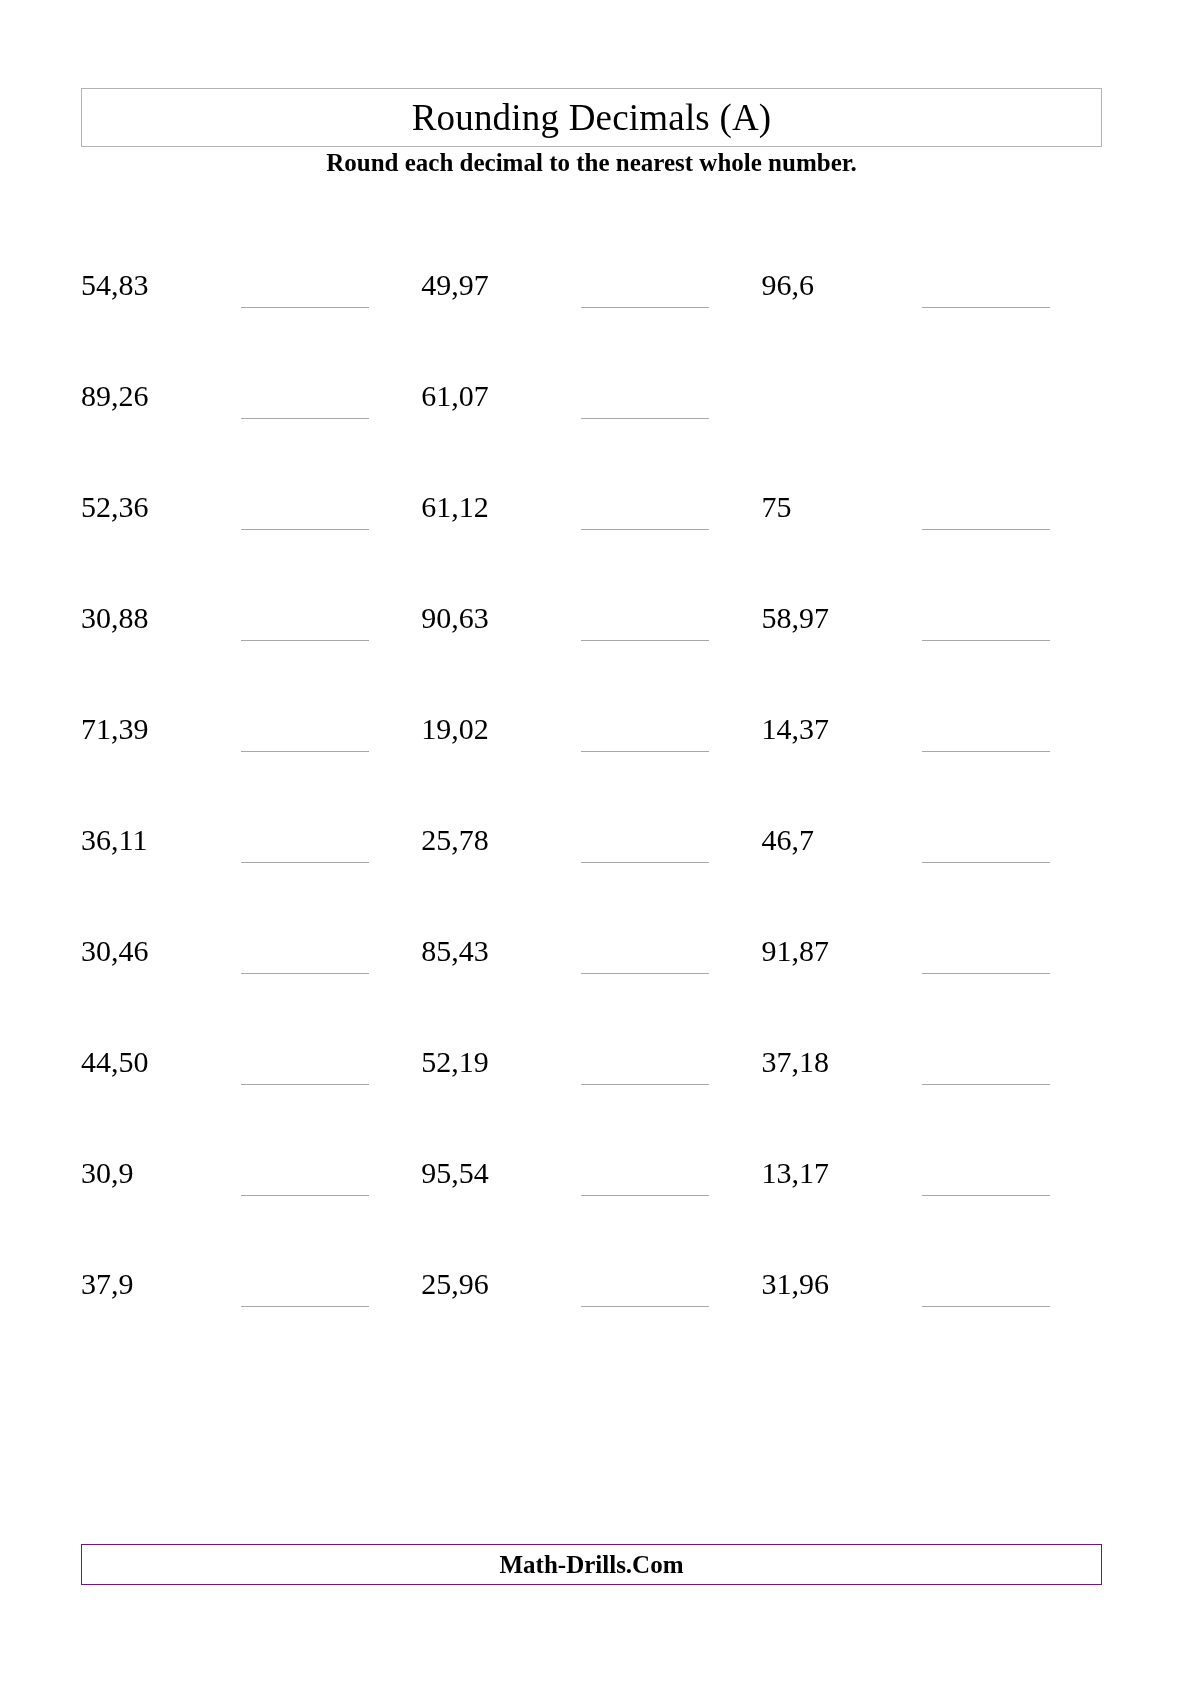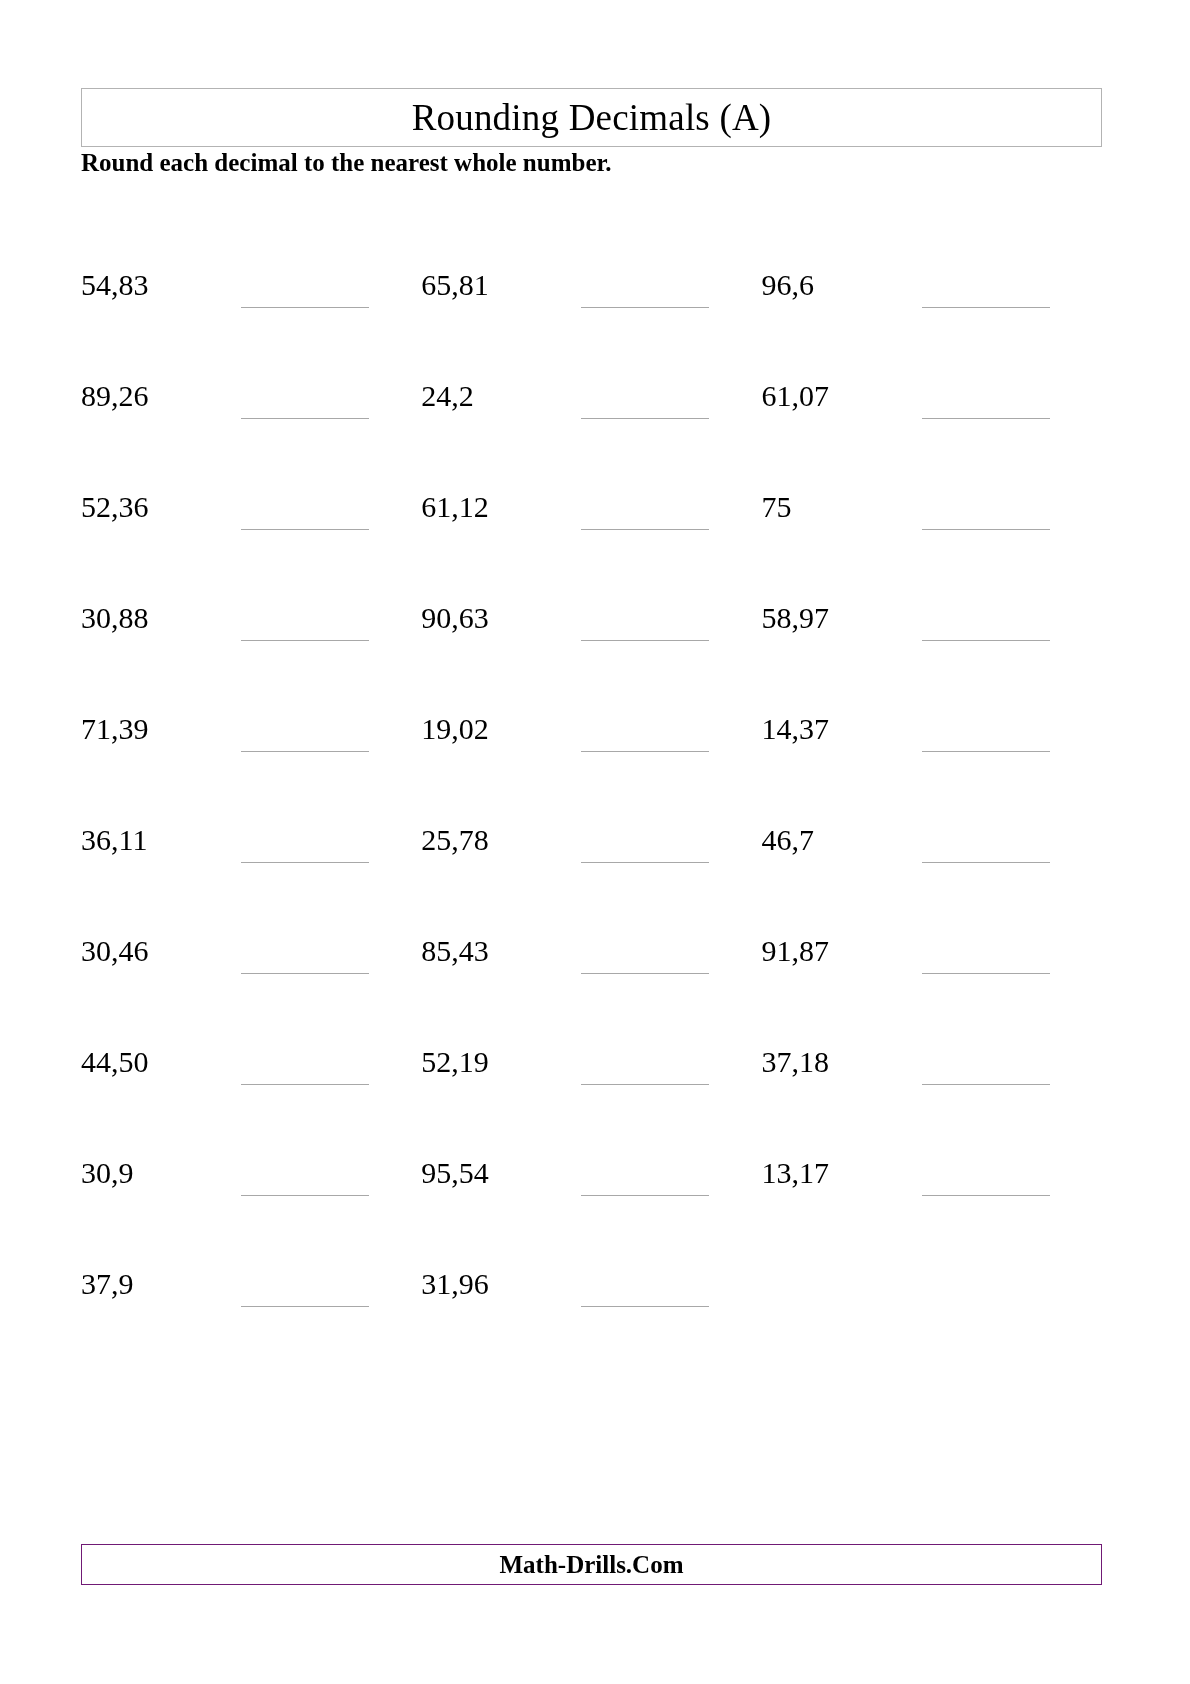--- a/index.html
+++ b/index.html
@@ -34,21 +34,21 @@
     font-size: 37px;
     line-height: 1;
     letter-spacing: 0.2px;
     white-space: nowrap;
   }
   .subtitle {
     position: absolute;
     left: 81px;
     top: 147px;
     width: 1021px;
-    text-align: left;
+    text-align: center;
     font-size: 25px;
     font-weight: bold;
     line-height: 1.25;
     white-space: nowrap;
   }
 
   
   .grid {
     position: absolute;
     left: 81px;
@@ -111,39 +111,35 @@
 <div class="subtitle">Round each decimal to the nearest whole number.</div>
 
 <div class="grid">
 
   <div class="prow">
     <div class="cell">
       <div class="qnum">54,83</div>
       <div class="answer-line"></div>
     </div>
     <div class="cell">
-      <div class="qnum">65,81</div>
+      <div class="qnum">49,97</div>
       <div class="answer-line"></div>
     </div>
     <div class="cell">
       <div class="qnum">96,6</div>
       <div class="answer-line"></div>
     </div>
   </div>
 
   <div class="prow">
     <div class="cell">
       <div class="qnum">89,26</div>
       <div class="answer-line"></div>
     </div>
     <div class="cell">
-      <div class="qnum">24,2</div>
-      <div class="answer-line"></div>
-    </div>
-    <div class="cell">
       <div class="qnum">61,07</div>
       <div class="answer-line"></div>
     </div>
   </div>
 
   <div class="prow">
     <div class="cell">
       <div class="qnum">52,36</div>
       <div class="answer-line"></div>
     </div>
@@ -243,20 +239,24 @@
     </div>
     <div class="cell">
       <div class="qnum">13,17</div>
       <div class="answer-line"></div>
     </div>
   </div>
 
   <div class="prow">
     <div class="cell">
       <div class="qnum">37,9</div>
+      <div class="answer-line"></div>
+    </div>
+    <div class="cell">
+      <div class="qnum">25,96</div>
       <div class="answer-line"></div>
     </div>
     <div class="cell">
       <div class="qnum">31,96</div>
       <div class="answer-line"></div>
     </div>
   </div>
 
 </div>
 

